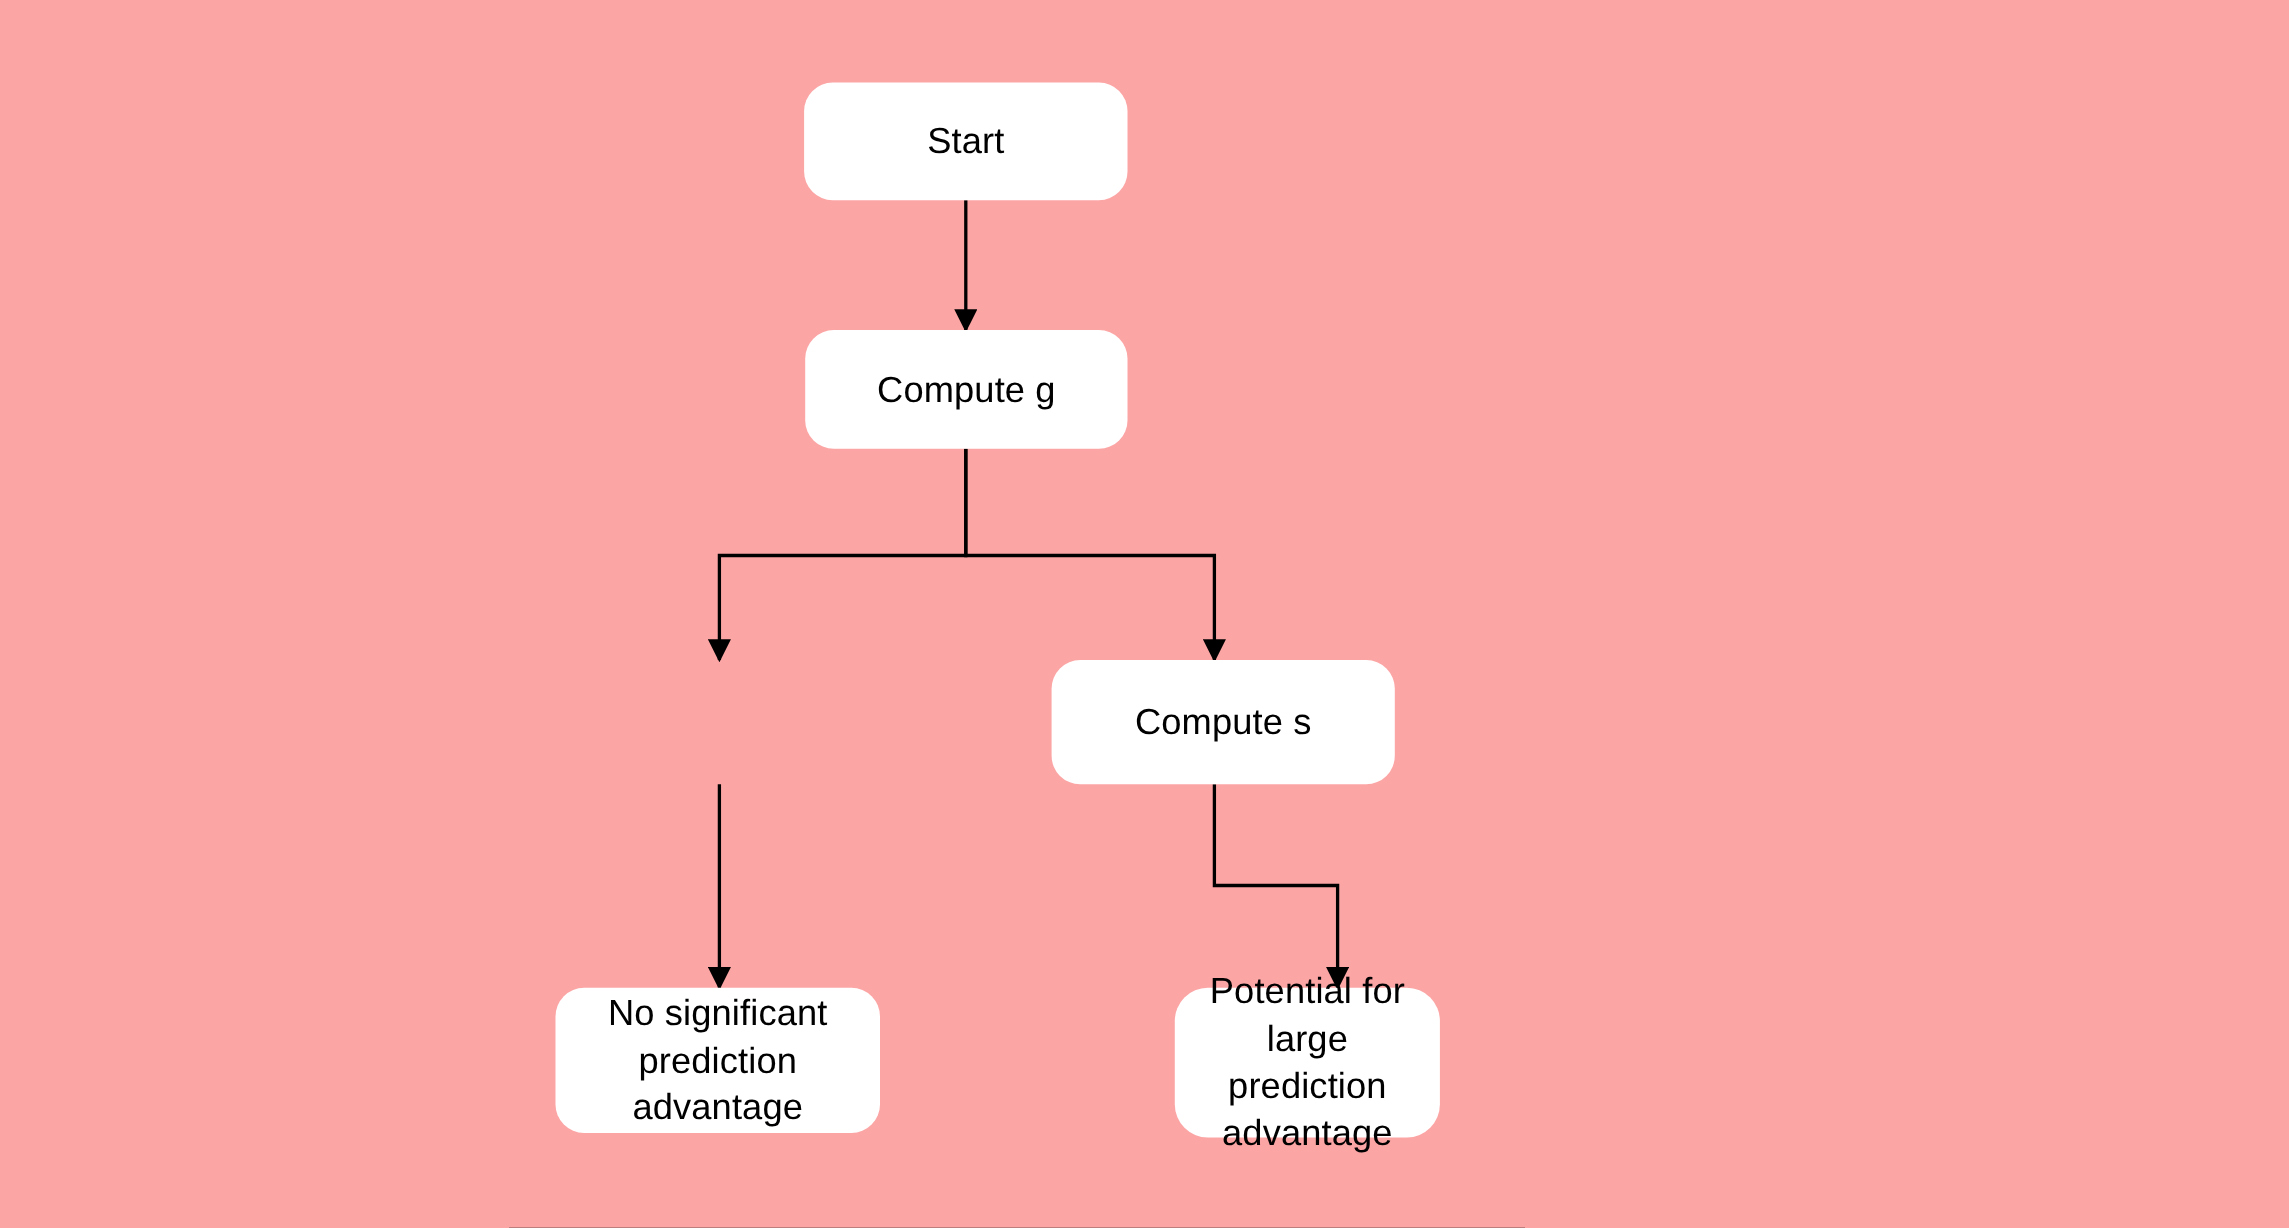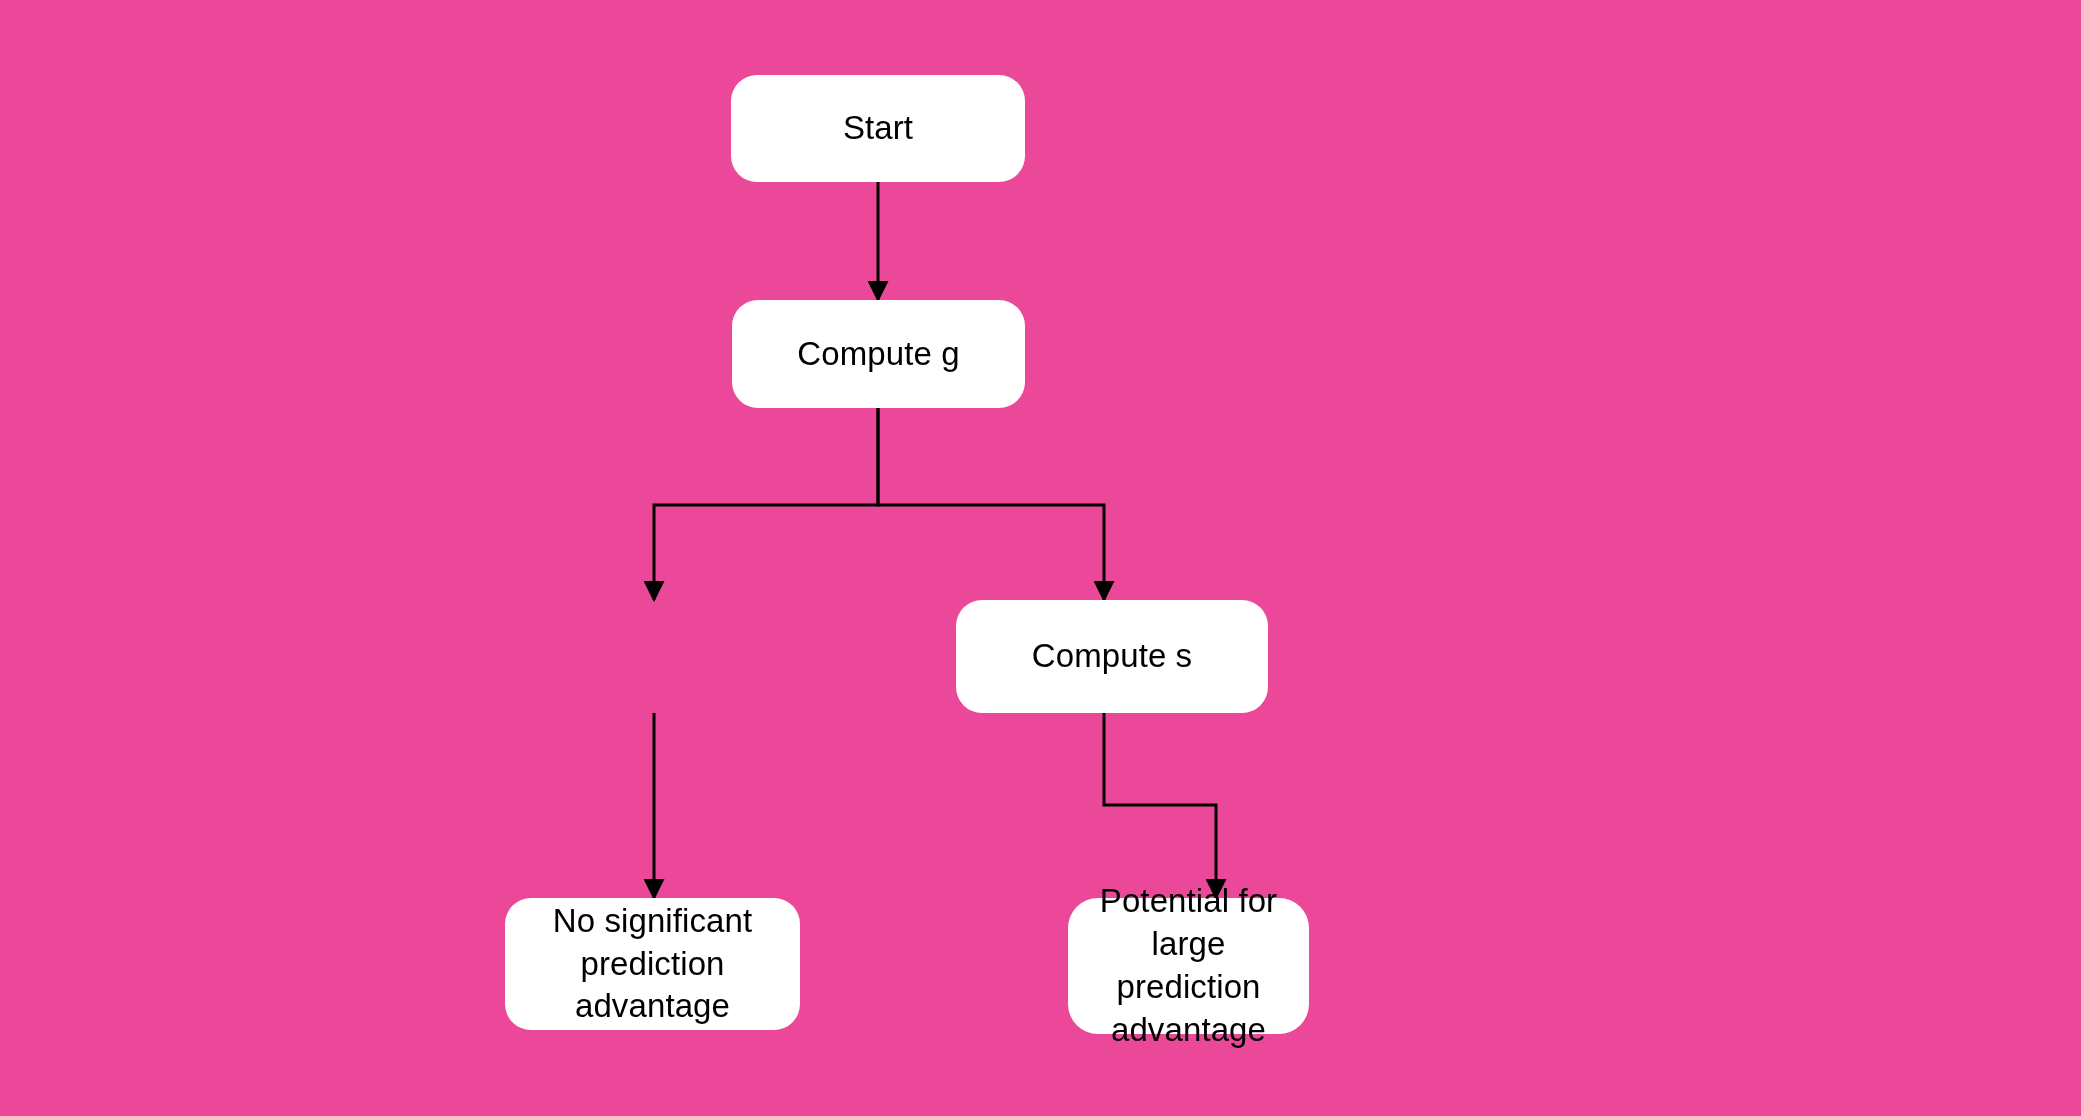--- a/index.html
+++ b/index.html
@@ -12,21 +12,21 @@
     height: 1116px;
     background: #000000;
     font-family: "Liberation Sans", sans-serif;
     overflow: hidden;
   }
 
   #canvas {
     position: relative;
     width: 2081px;
     height: 1116px;
-    background: #ec4899;
+    background: #fca5a5;
   }
 
   
   #edges {
     position: absolute;
     left: 0;
     top: 0;
     width: 2081px;
     height: 1116px;
     pointer-events: none;

